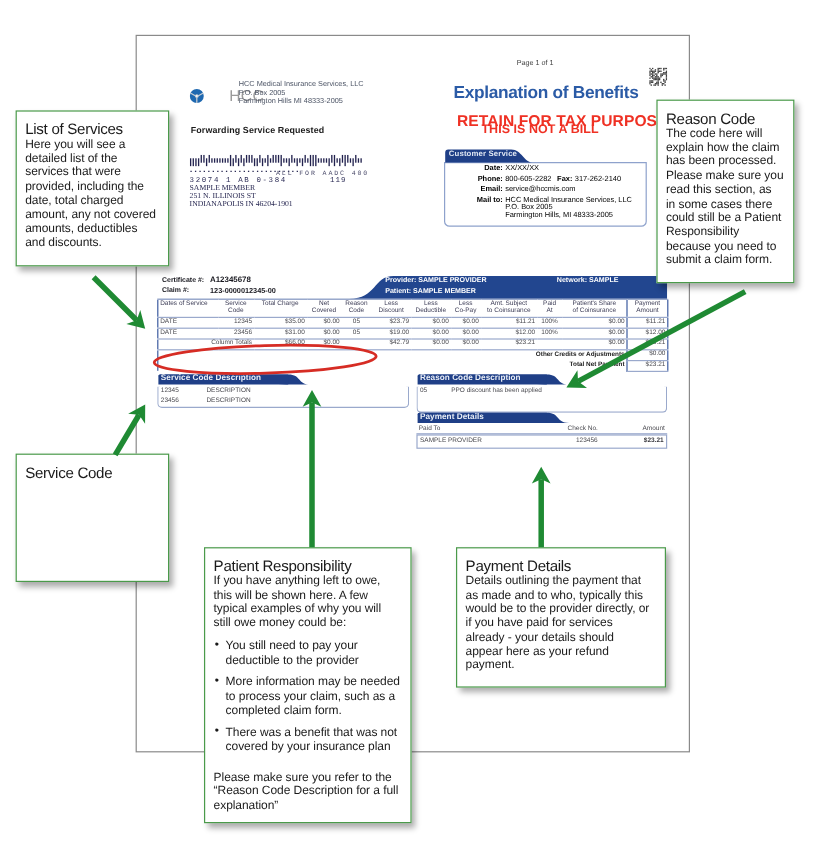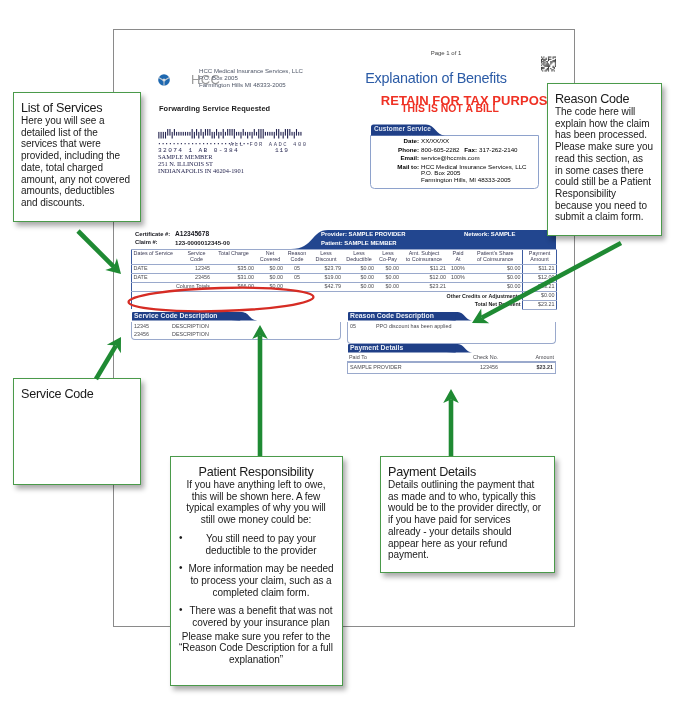--- a/index.html
+++ b/index.html
@@ -25,22 +25,22 @@
   .imbline{position:absolute;left:44px;top:112px;font-family:"Liberation Mono",monospace;
            font-size:5px;color:#2b2b55;letter-spacing:0.2px;white-space:pre;}
   .endorse{position:absolute;left:44px;top:116.5px;font-family:"Liberation Mono",monospace;
            font-size:6.2px;color:#2b2b55;letter-spacing:1.35px;white-space:pre;}
   .endorse-r{position:absolute;left:161px;top:116.5px;font-family:"Liberation Mono",monospace;
            font-size:6.2px;color:#2b2b55;letter-spacing:0.9px;white-space:pre;}
   .addrblk{position:absolute;left:44px;top:123px;font-family:"Liberation Serif",serif;font-size:6.4px;
            line-height:7.0px;color:#262650;white-space:pre;}
 
   .pageof{position:absolute;left:217px;top:20px;width:230px;text-align:center;font-size:6px;color:#424242;}
-  .eob-title{position:absolute;left:207px;top:40.5px;width:230px;text-align:center;
-             font-size:14.4px;font-weight:normal;color:#2b5ba6;letter-spacing:-0.25px;line-height:14px;}
+  .eob-title{position:absolute;left:226px;top:40.5px;width:230px;text-align:center;
+             font-size:14.4px;font-weight:bold;color:#2b5ba6;letter-spacing:-0.25px;line-height:14px;}
   .retain{position:absolute;left:221px;top:62.5px;width:230px;text-align:right;font-size:13px;
           font-weight:bold;color:#ef3124;letter-spacing:0.05px;}
   .notbill{position:absolute;left:221px;top:72.5px;width:230px;text-align:center;font-size:10.4px;
           font-weight:bold;color:#ef3124;letter-spacing:0.05px;}
   .dmx{position:absolute;left:427px;top:26px;width:15px;height:16px;}
 
   
   .cs-box{position:absolute;left:256px;top:94px;width:169px;height:65px;}
   .cs-lbl{position:absolute;text-align:right;font-weight:bold;}
   .cs-val{position:absolute;}
@@ -467,29 +467,29 @@
         <h3>List of Services</h3>
         <p>Here you will see a detailed list of the services that were provided, including the date, total charged amount, any not covered amounts, deductibles and discounts.</p>
       </div>
       <div class="callout" style="left:547px;top:83px;width:115px;height:153px;padding:8px 8px 3px 7px;">
         <h3>Reason Code</h3>
         <p>The code here will explain how the claim has been processed. Please make sure you read this section, as in some cases there could still be a Patient Responsibility because you need to submit a claim form.</p>
       </div>
       <div class="callout" style="left:13px;top:378px;width:128px;height:107px;padding:8px 8px 3px 7px;">
         <h3>Service Code</h3>
       </div>
-      <div class="callout" style="left:170px;top:456px;width:173px;height:230px;padding:8px 8px 3px 7px;text-align:center;">
+      <div class="callout" style="left:170px;top:456px;width:173px;height:230px;padding:8px 8px 3px 7px;">
         <h3>Patient Responsibility</h3>
         <p>If you have anything left to owe, this will be shown here. A few typical examples of why you will still owe money could be:</p>
         <ul>
           <li>You still need to pay your deductible to the provider</li>
           <li>More information may be needed to process your claim, such as a completed claim form.</li>
           <li>There was a benefit that was not covered by your insurance plan</li>
         </ul>
-        <p style="margin-top:2px;">Please make sure you refer to the “Reason Code Description for a full explanation”</p>
+        <p style="margin-top:14px;">Please make sure you refer to the “Reason Code Description for a full explanation”</p>
       </div>
       <div class="callout" style="left:380px;top:456px;width:175px;height:117px;padding:8px 11px 3px 7px;">
         <h3>Payment Details</h3>
         <p>Details outlining the payment that as made and to who, typically this would be to the provider directly, or if you have paid for services already - your details should appear here as your refund payment.</p>
       </div>
     </div>
 
   <svg id="svg-over" viewBox="0 0 686 723">
     <g id="arrow-group">
         <line x1="78.0" y1="231.0" x2="113.9" y2="266.9" stroke="#1f8a33" stroke-width="4.6"></line>

